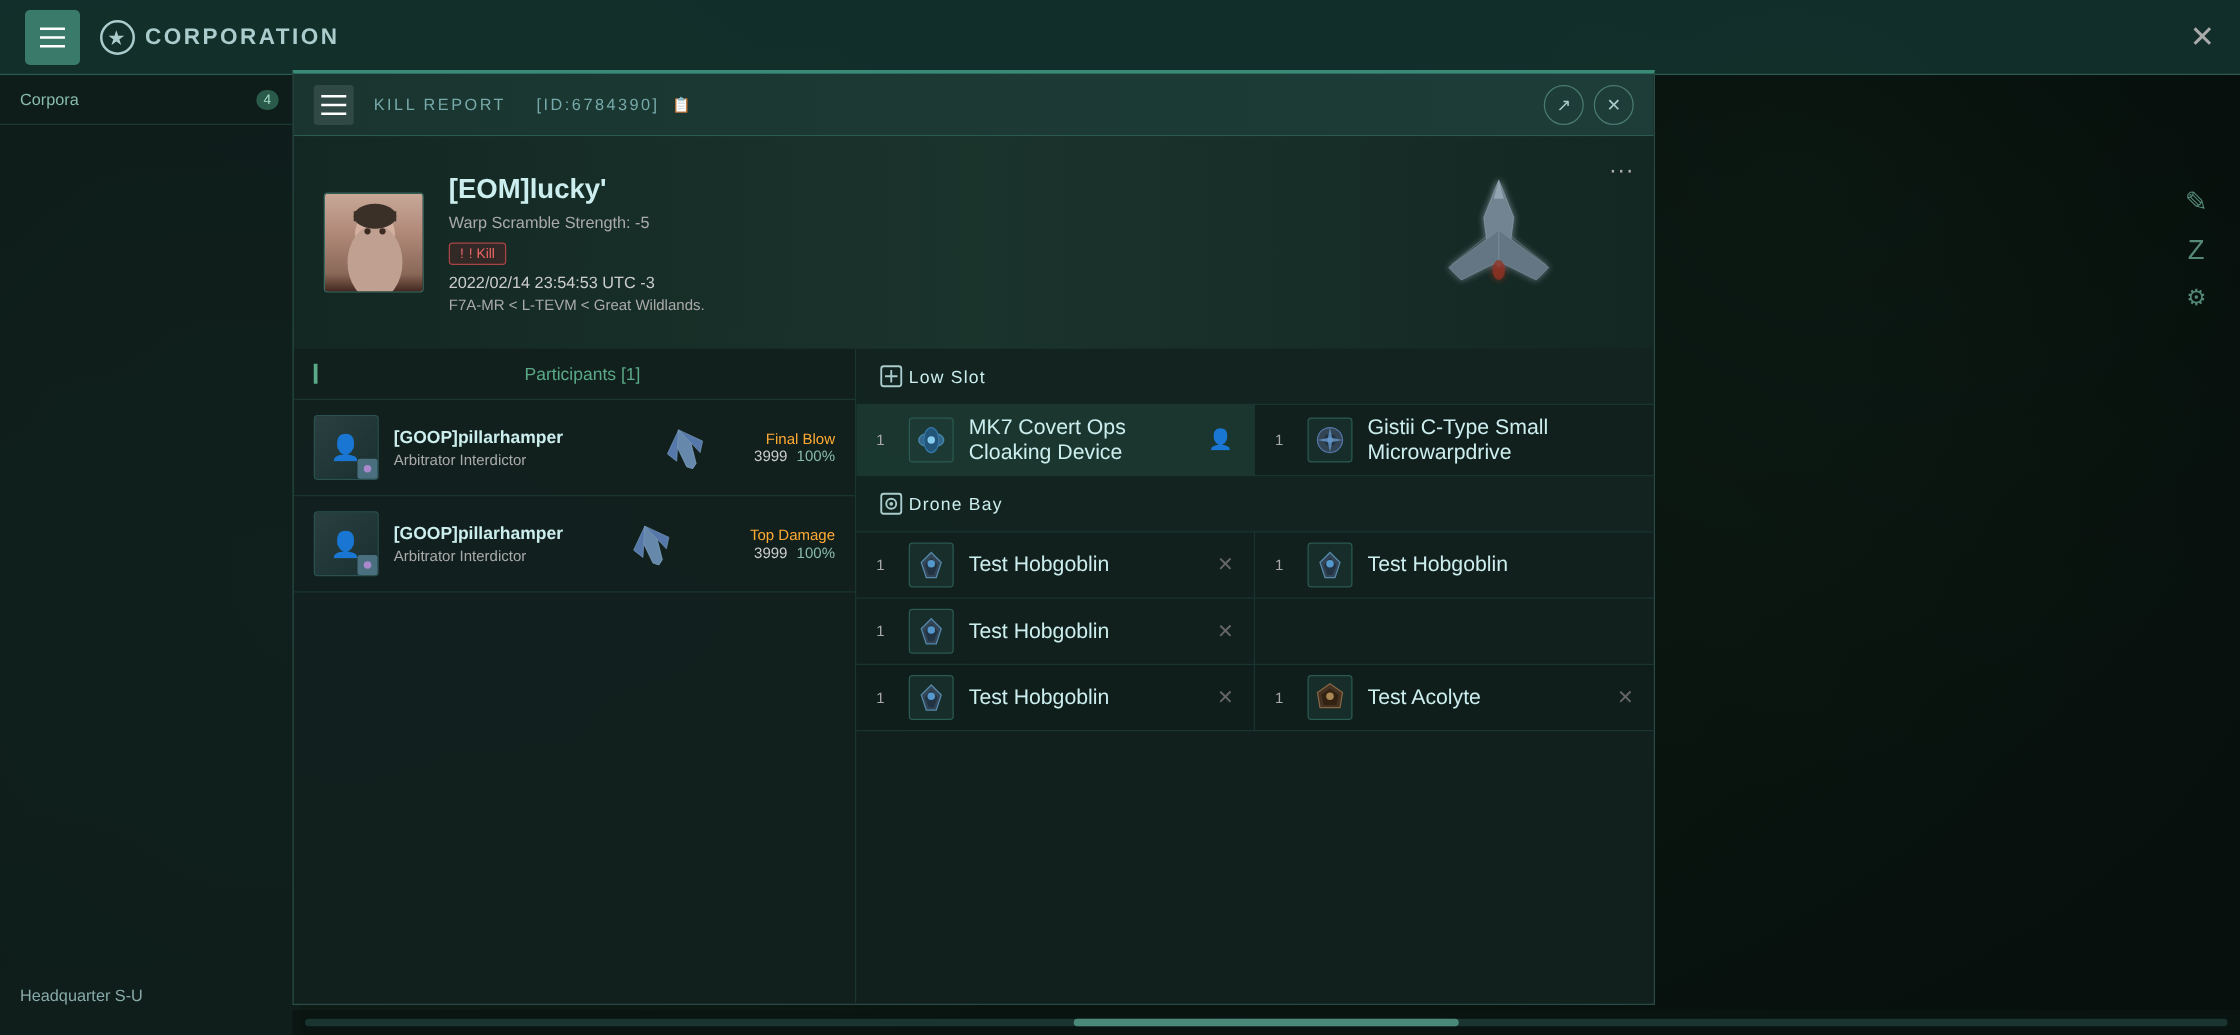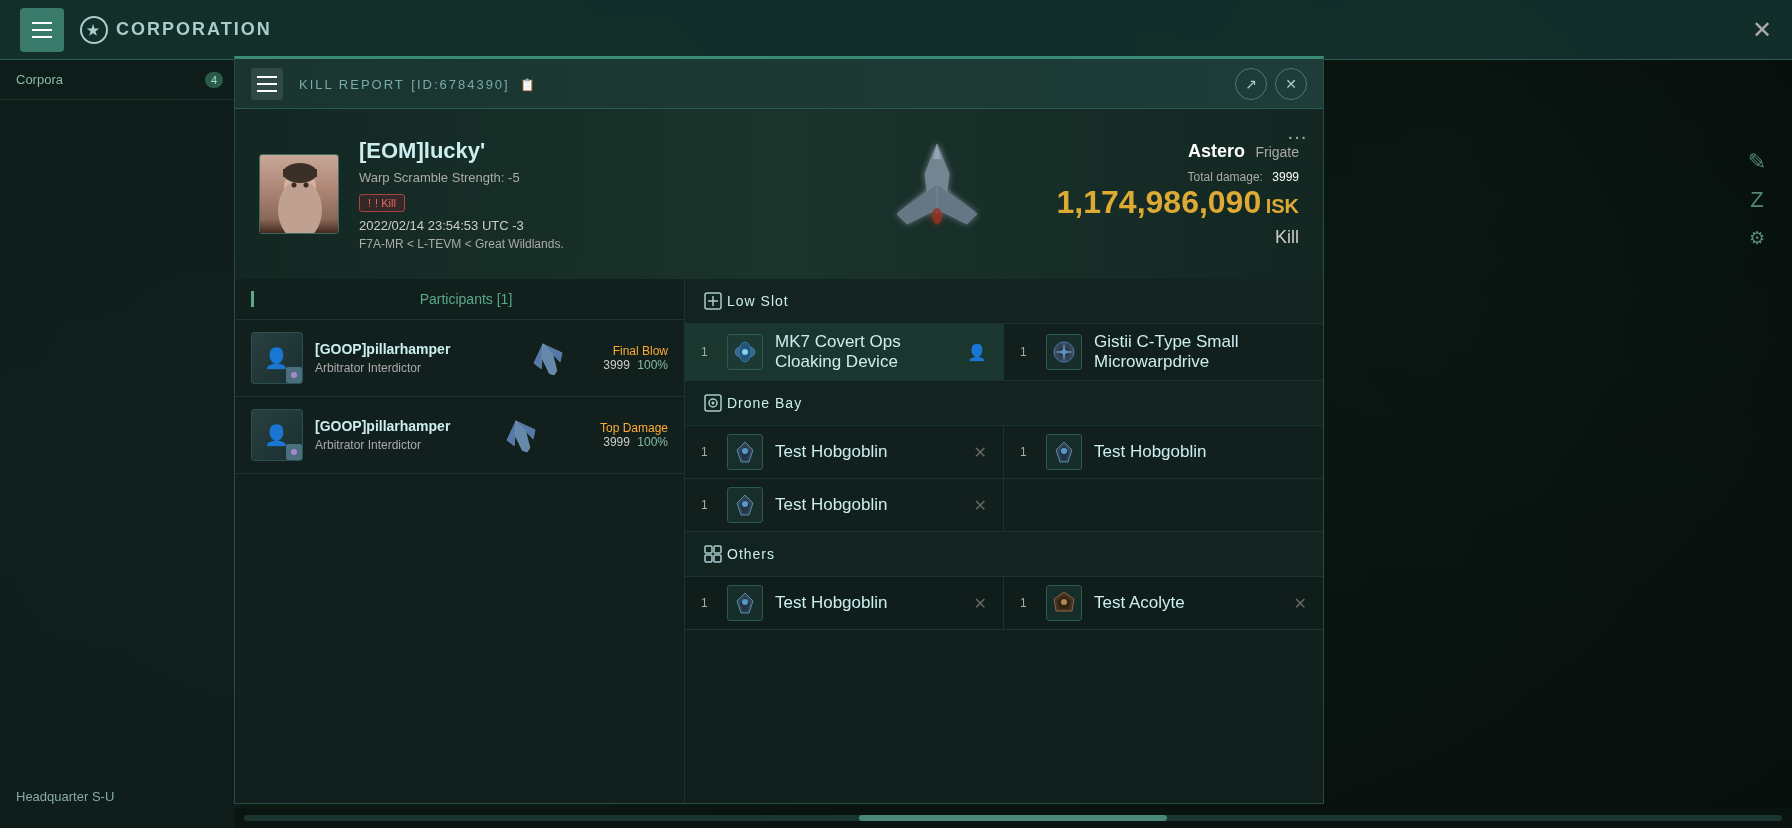--- a/index.html
+++ b/index.html
@@ -556,21 +556,21 @@
   <div class="kr-header">
     <div class="kr-menu-btn">
       <div class="hamburger-lines">
         <span></span>
           <span></span>
           <span></span>
       </div>
     </div>
     <div class="kr-title">
       <span>KILL REPORT</span>
-      <span style="color:#77aaaa;font-size:13px;margin-left:0;">[ID:6784390]</span>
+      <span style="color:#77aaaa;font-size:13px;margin-left:18px;">[ID:6784390]</span>
       <span style="font-size:12px;margin-left:4px;color:#77aaaa;">📋</span>
     </div>
     <div class="kr-actions">
       <div class="kr-action-btn">
         <span>↗</span>
       </div>
       <div class="kr-action-btn">
         <span>✕</span>
       </div>
     </div>
@@ -633,35 +633,20 @@
           <ellipse cx="0" cy="22" rx="5" ry="8" fill="#aa3322" opacity="0.8"></ellipse>
 
           <line x1="10" y1="-5" x2="38" y2="18" stroke="#aabbcc" stroke-width="0.5" opacity="0.6"></line>
           <line x1="-10" y1="-5" x2="-38" y2="18" stroke="#aabbcc" stroke-width="0.5" opacity="0.6"></line>
 
           <polygon points="0,-50 4,-35 -4,-35" fill="#bbccdd" opacity="0.8"></polygon>
         </g>
       </svg>
     </div>
 
-    <div class="victim-ship-stats">
-      <div>
-        <span class="ship-name">Astero</span>
-        <span class="ship-class" style="margin-left:6px;">Frigate</span>
-      </div>
-      <div class="total-damage-label">
-        <span>Total damage:</span>
-        <span style="color:#fff;margin-left:6px;">3999</span>
-      </div>
-      <div>
-        <span class="isk-value">1,174,986,090</span>
-        <span class="isk-label">ISK</span>
-      </div>
-      <div class="kill-label">Kill</div>
-    </div>
 
     <div class="dots-menu">···</div>
   </div>
 
   <div class="kr-body">
 
     <div class="participants-panel">
       <div class="participants-header">
         <div class="participants-title">Participants [1]</div>
       </div>
@@ -820,31 +805,20 @@
             <div class="eq-name">Test Hobgoblin</div>
             <span class="eq-close">✕</span>
           </div>
 
           <div class="equipment-row">
           </div>
         </div>
       </div>
 
       <div class="slot-section">
-        <div class="slot-header">
-          <div class="slot-icon">
-            <svg width="20" height="20" viewBox="0 0 20 20">
-              <rect x="2" y="2" width="7" height="7" rx="1" fill="none" stroke="#aacccc" stroke-width="1.5"></rect>
-              <rect x="11" y="2" width="7" height="7" rx="1" fill="none" stroke="#aacccc" stroke-width="1.5"></rect>
-              <rect x="2" y="11" width="7" height="7" rx="1" fill="none" stroke="#aacccc" stroke-width="1.5"></rect>
-              <rect x="11" y="11" width="7" height="7" rx="1" fill="none" stroke="#aacccc" stroke-width="1.5"></rect>
-            </svg>
-          </div>
-          <div class="slot-name">Others</div>
-        </div>
 
         <div class="eq-two-col">
 
           <div class="equipment-row" style="background:rgba(15,30,28,0.8);">
             <span class="eq-qty">1</span>
             <div class="eq-icon">
               <svg width="28" height="28" viewBox="0 0 28 28">
                 <polygon points="14,4 22,12 18,24 10,24 6,12" fill="#334455" stroke="#5588aa" stroke-width="1"></polygon>
                 <polygon points="14,8 19,14 16,22 12,22 9,14" fill="#223344"></polygon>
                 <circle cx="14" cy="13" r="3" fill="#5599cc"></circle>

